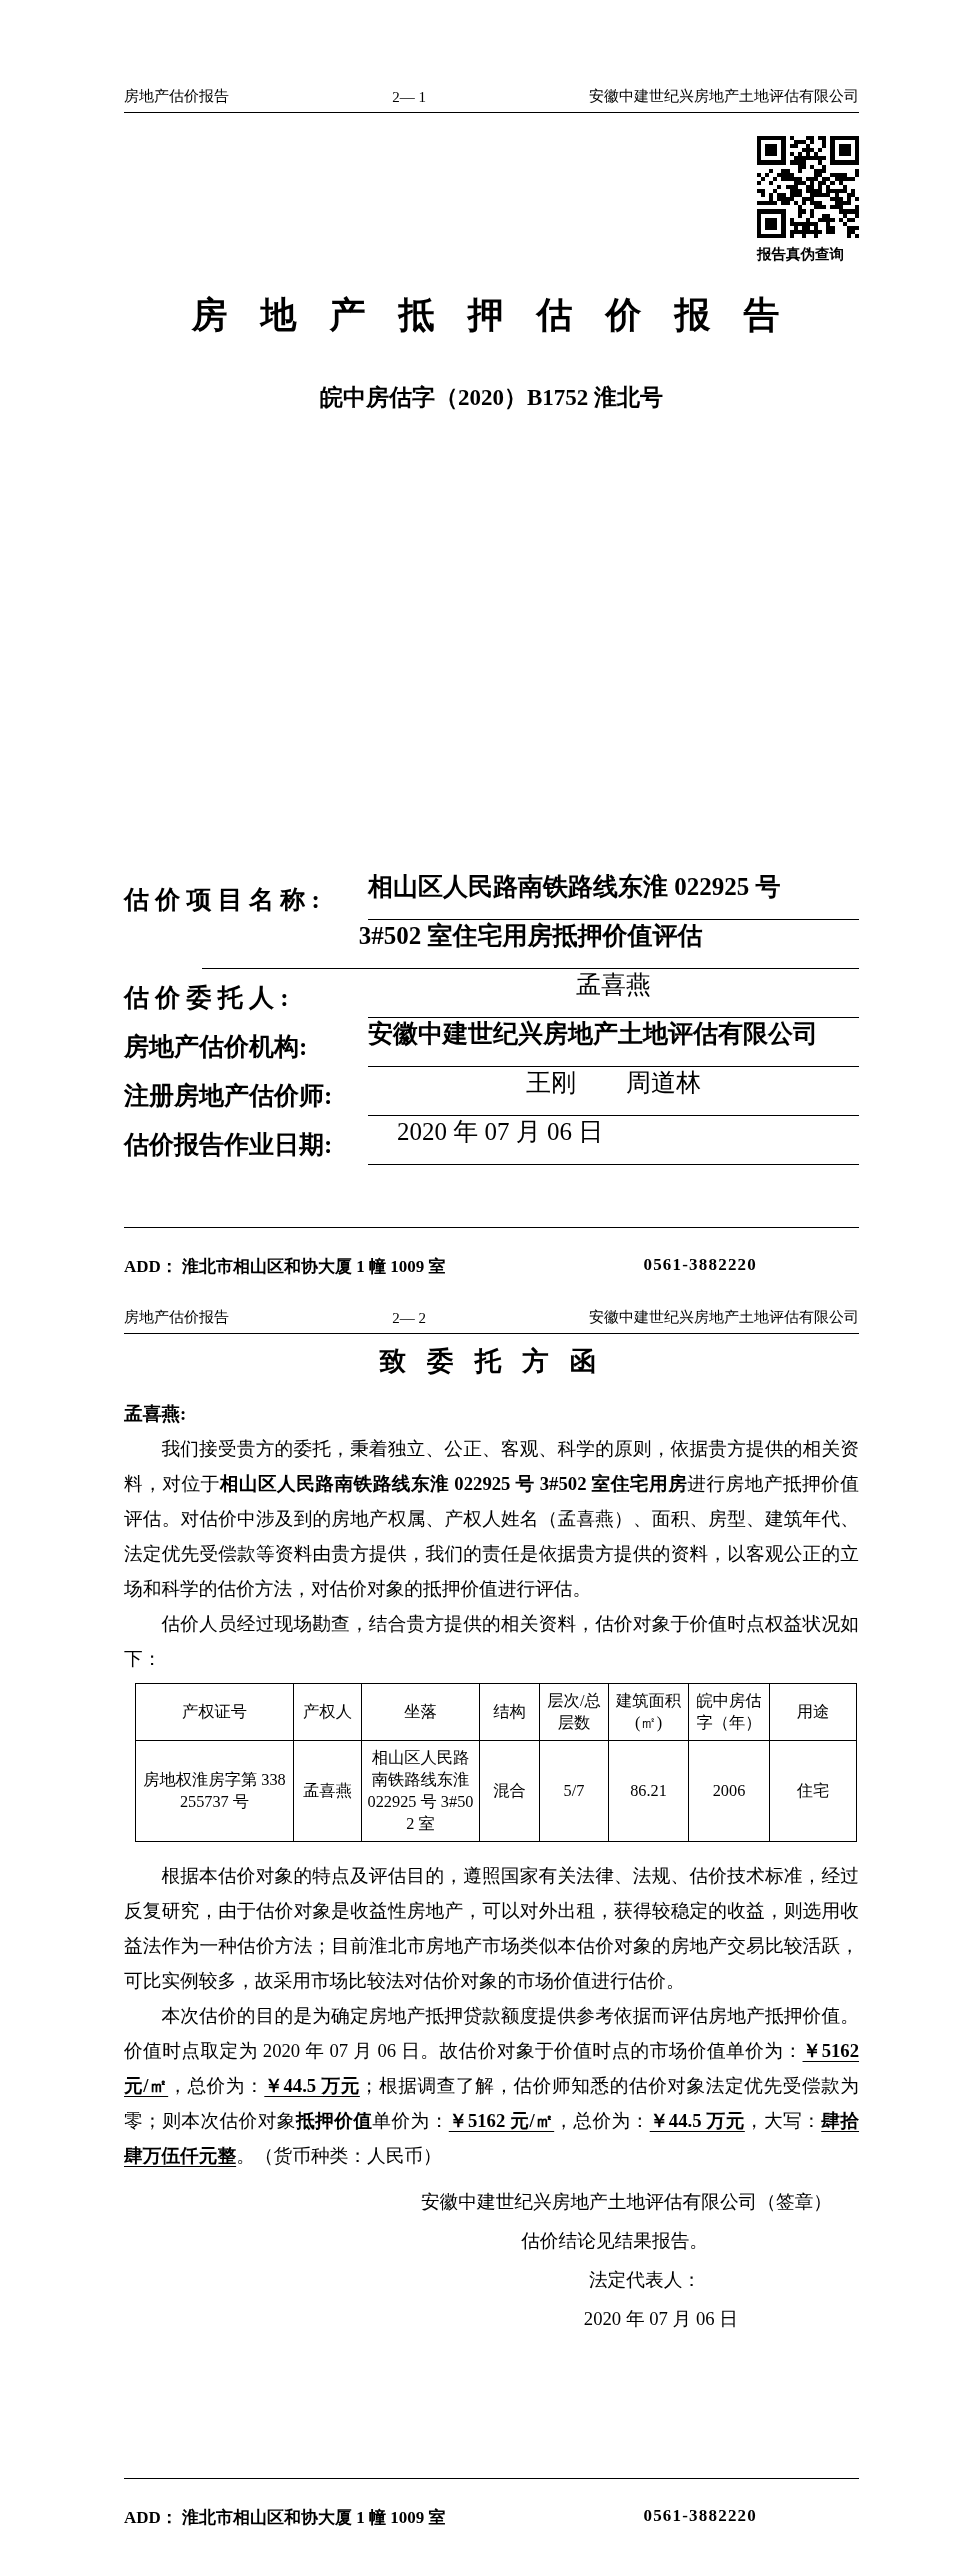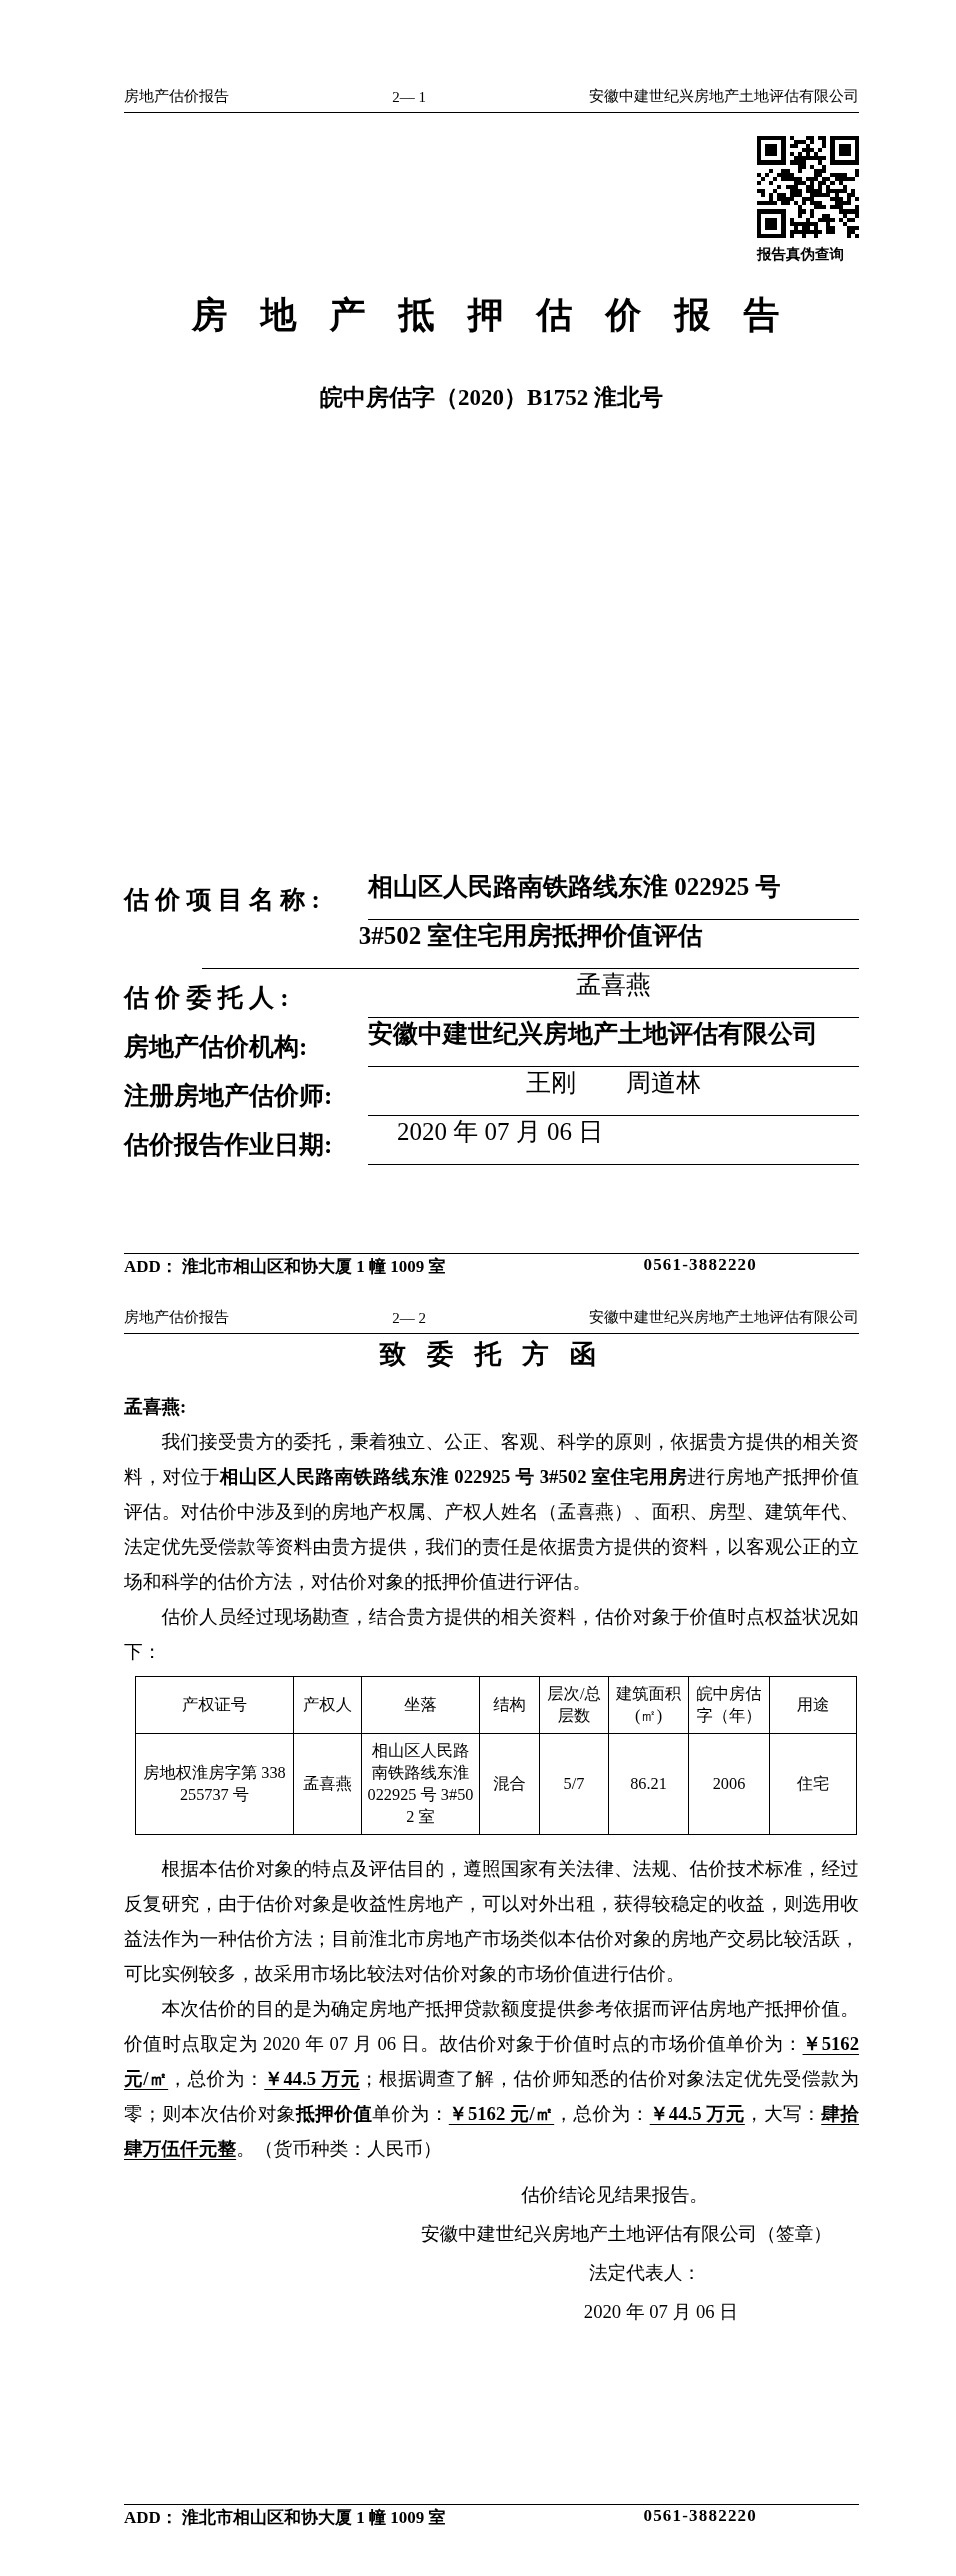--- a/index.html
+++ b/index.html
@@ -14,21 +14,21 @@
 
   .running-header {
     display:flex; justify-content:space-between; align-items:flex-end;
     font-size:15px; padding-bottom:6px; border-bottom:1.2px solid #000;
   }
   .page-1 .running-header { padding-top:87px; }
   .page-2 .running-header { padding-top:18px; }
 
   .running-footer {
     position:absolute; left:124px; right:98px;
-    border-top:1.2px solid #000; padding-top:1px;
+    border-top:1.2px solid #000; padding-top:27px;
     display:flex; justify-content:space-between;
     font-size:17px; font-weight:bold;
   }
   .page-1 .running-footer { bottom:12px; }
   .page-2 .running-footer { bottom:47px; }
   .running-footer .phone { padding-right:102px; letter-spacing:1.2px; }
 
   .qr-block { position:absolute; top:136px; right:98px; width:102px; }
   .qr-code { width:102px; height:102px; }
   .qr-caption { margin-top:7.2px; font-size:14.5px; font-weight:bold; }
@@ -41,21 +41,21 @@
 
   .cover-fields { margin-top:458px; }
   .field-row { display:flex; align-items:flex-end; height:49px; font-size:25px; }
   .field-label { flex:0 0 232px; font-weight:bold; white-space:pre; padding-bottom:3.6px; }
   .field-row.cont .field-label { flex:0 0 66px; }
   .field-value { flex:1; border-bottom:1.2px solid #000; padding-bottom:16px; min-height:35px; white-space:pre;margin-left:12px; }
   .val-bold { font-weight:bold; }
   .val-center { text-align:center; }
   .val-padleft { padding-left:29px; }
 
-  .letter-title { margin-top:2px; text-align:center; font-size:26.5px; font-weight:bold; letter-spacing:7.2px; white-space:pre; }
+  .letter-title { margin-top:9px; text-align:center; font-size:26.5px; font-weight:bold; letter-spacing:7.2px; white-space:pre; }
   .salutation { margin-top:17px; font-size:18.7px; font-weight:bold; line-height:35px; }
   .para { font-size:18.7px; line-height:35px; text-indent:2em; text-align:justify; }
   .b { font-weight:bold; }
   .u { text-decoration:underline; text-underline-offset:4.2px; }
 
   .rights-table { border-collapse:collapse; width:720px; margin:7.2px 0 15.7px 11px; table-layout:fixed; }
   .rights-table th, .rights-table td {
     border:1.2px solid #000; font-size:16.3px; font-weight:normal;
     text-align:center; vertical-align:middle; padding:6px 3.6px; line-height:22px;
     word-break:break-all;
@@ -395,22 +395,22 @@
         <td>2006</td>
         <td>住宅</td>
       </tr>
     </tbody>
   </table>
 
   <p class="para">根据本估价对象的特点及评估目的，遵照国家有关法律、法规、估价技术标准，经过反复研究，由于估价对象是收益性房地产，可以对外出租，获得较稳定的收益，则选用收益法作为一种估价方法；目前淮北市房地产市场类似本估价对象的房地产交易比较活跃，可比实例较多，故采用市场比较法对估价对象的市场价值进行估价。</p>
   <p class="para"><span>本次估价的目的是为确定房地产抵押贷款额度提供参考依据而评估房地产抵押价值。价值时点取定为 2020 年 07 月 06 日。故估价对象于价值时点的市场价值单价为：</span><span class="b u">￥5162 元/㎡</span><span>，总价为：</span><span class="b u">￥44.5 万元</span><span>；根据调查了解，估价师知悉的估价对象法定优先受偿款为零；则本次估价对象</span><span class="b">抵押价值</span><span>单价为：</span><span class="b u">￥5162 元/㎡</span><span>，总价为：</span><span class="b u">￥44.5 万元</span><span>，大写：</span><span class="b u">肆拾肆万伍仟元整</span><span>。（货币种类：人民币）</span></p>
 
   <div class="closing">
+    <div class="closing-line l1">安徽中建世纪兴房地产土地评估有限公司（签章）</div>
     <div class="closing-line l0">估价结论见结果报告。</div>
-    <div class="closing-line l1">安徽中建世纪兴房地产土地评估有限公司（签章）</div>
     <div class="closing-line l2">法定代表人：</div>
     <div class="closing-line l3">2020 年 07 月 06 日</div>
   </div>
 
   <footer class="running-footer">
     <span class="address">ADD： 淮北市相山区和协大厦 1 幢 1009 室</span>
     <span class="phone">0561-3882220</span>
   </footer>
 </div>
 

